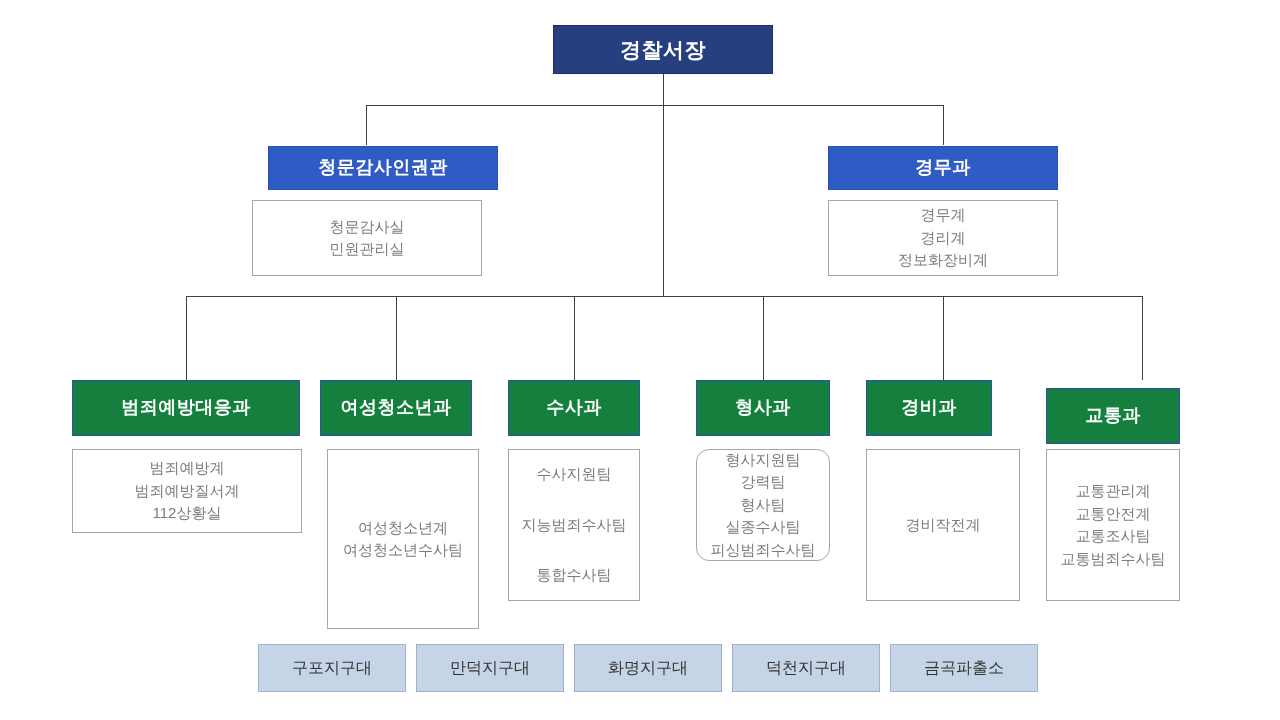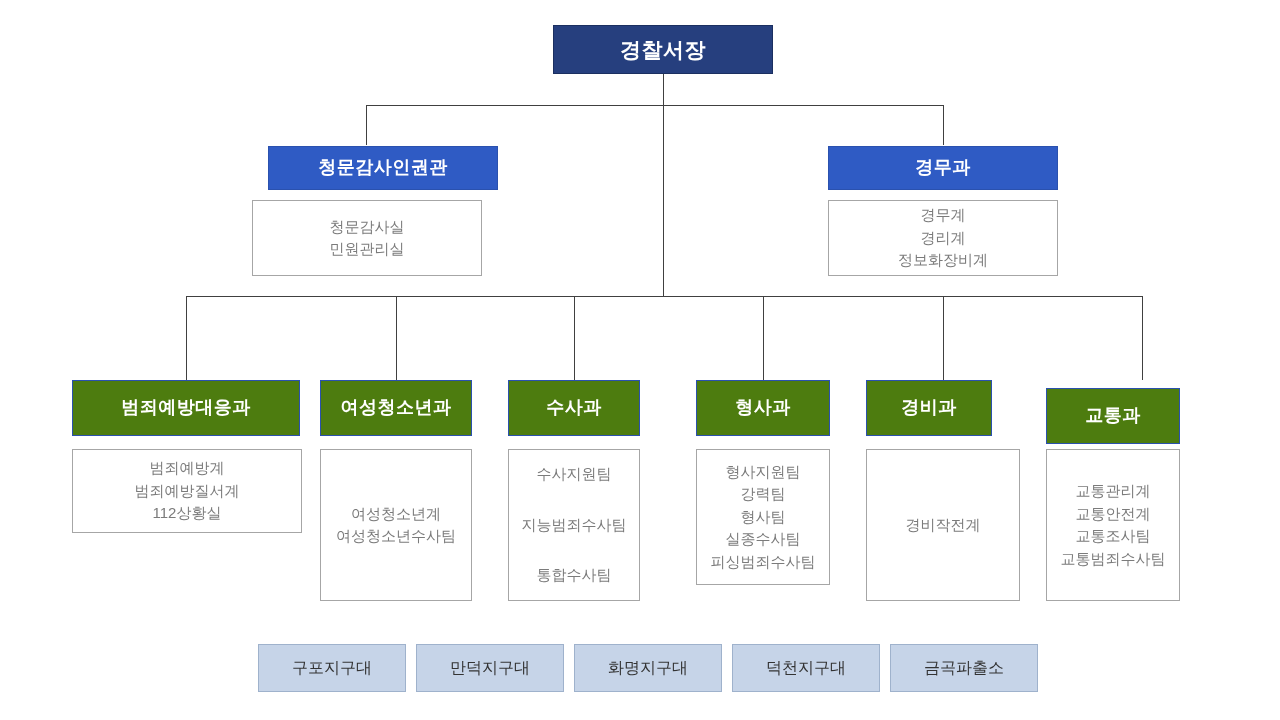--- a/index.html
+++ b/index.html
@@ -36,21 +36,21 @@
     letter-spacing: .5px;
     text-align: center;
     line-height: 1.1;
   }
   .head.top {
     background: #263F7E;
     border: 1px solid #1b2f60;
     font-size: 21px;
   }
   .head.dept {
-    background: #4d7c0f;
+    background: #15803d;
     border: 1px solid #2a51ae;
     font-size: 18px;
   }
   .head.div2 {
     background: #2F5BC4;
     border: 1px solid #2a51ae;
     font-size: 18px;
   }
 
   .body {
@@ -119,34 +119,34 @@
   </div>
 
   <div class="head dept" style="left:72px; top:380px; width:228px; height:56px;">범죄예방대응과</div>
   <div class="body" style="left:72px; top:449px; width:230px; height:84px;">
     <span class="ln">범죄예방계</span>
     <span class="ln">범죄예방질서계</span>
     <span class="ln">112상황실</span>
   </div>
 
   <div class="head dept" style="left:320px; top:380px; width:152px; height:56px;">여성청소년과</div>
-  <div class="body" style="left:320px; top:449px; width:152px; height:152px;align-items:center;">
+  <div class="body" style="left:327px; top:449px; width:152px; height:180px;align-items:center;">
     <span class="ln">여성청소년계</span>
     <span class="ln">여성청소년수사팀</span>
   </div>
 
   <div class="head dept" style="left:508px; top:380px; width:132px; height:56px;">수사과</div>
   <div class="body" style="left:508px; top:449px; width:132px; height:152px;gap:28px;">
     <span class="ln">수사지원팀</span>
     <span class="ln">지능범죄수사팀</span>
     <span class="ln">통합수사팀</span>
   </div>
 
   <div class="head dept" style="left:696px; top:380px; width:134px; height:56px;">형사과</div>
-  <div class="body" style="left:696px; top:449px; width:134px; height:136px;">
+  <div class="body" style="left:696px; top:449px; width:134px; height:112px;border-radius:13px;">
     <span class="ln">형사지원팀</span>
     <span class="ln">강력팀</span>
     <span class="ln">형사팀</span>
     <span class="ln">실종수사팀</span>
     <span class="ln">피싱범죄수사팀</span>
   </div>
 
   <div class="head dept" style="left:866px; top:380px; width:126px; height:56px;">경비과</div>
   <div class="body" style="left:866px; top:449px; width:154px; height:152px;">
     <span class="ln">경비작전계</span>

